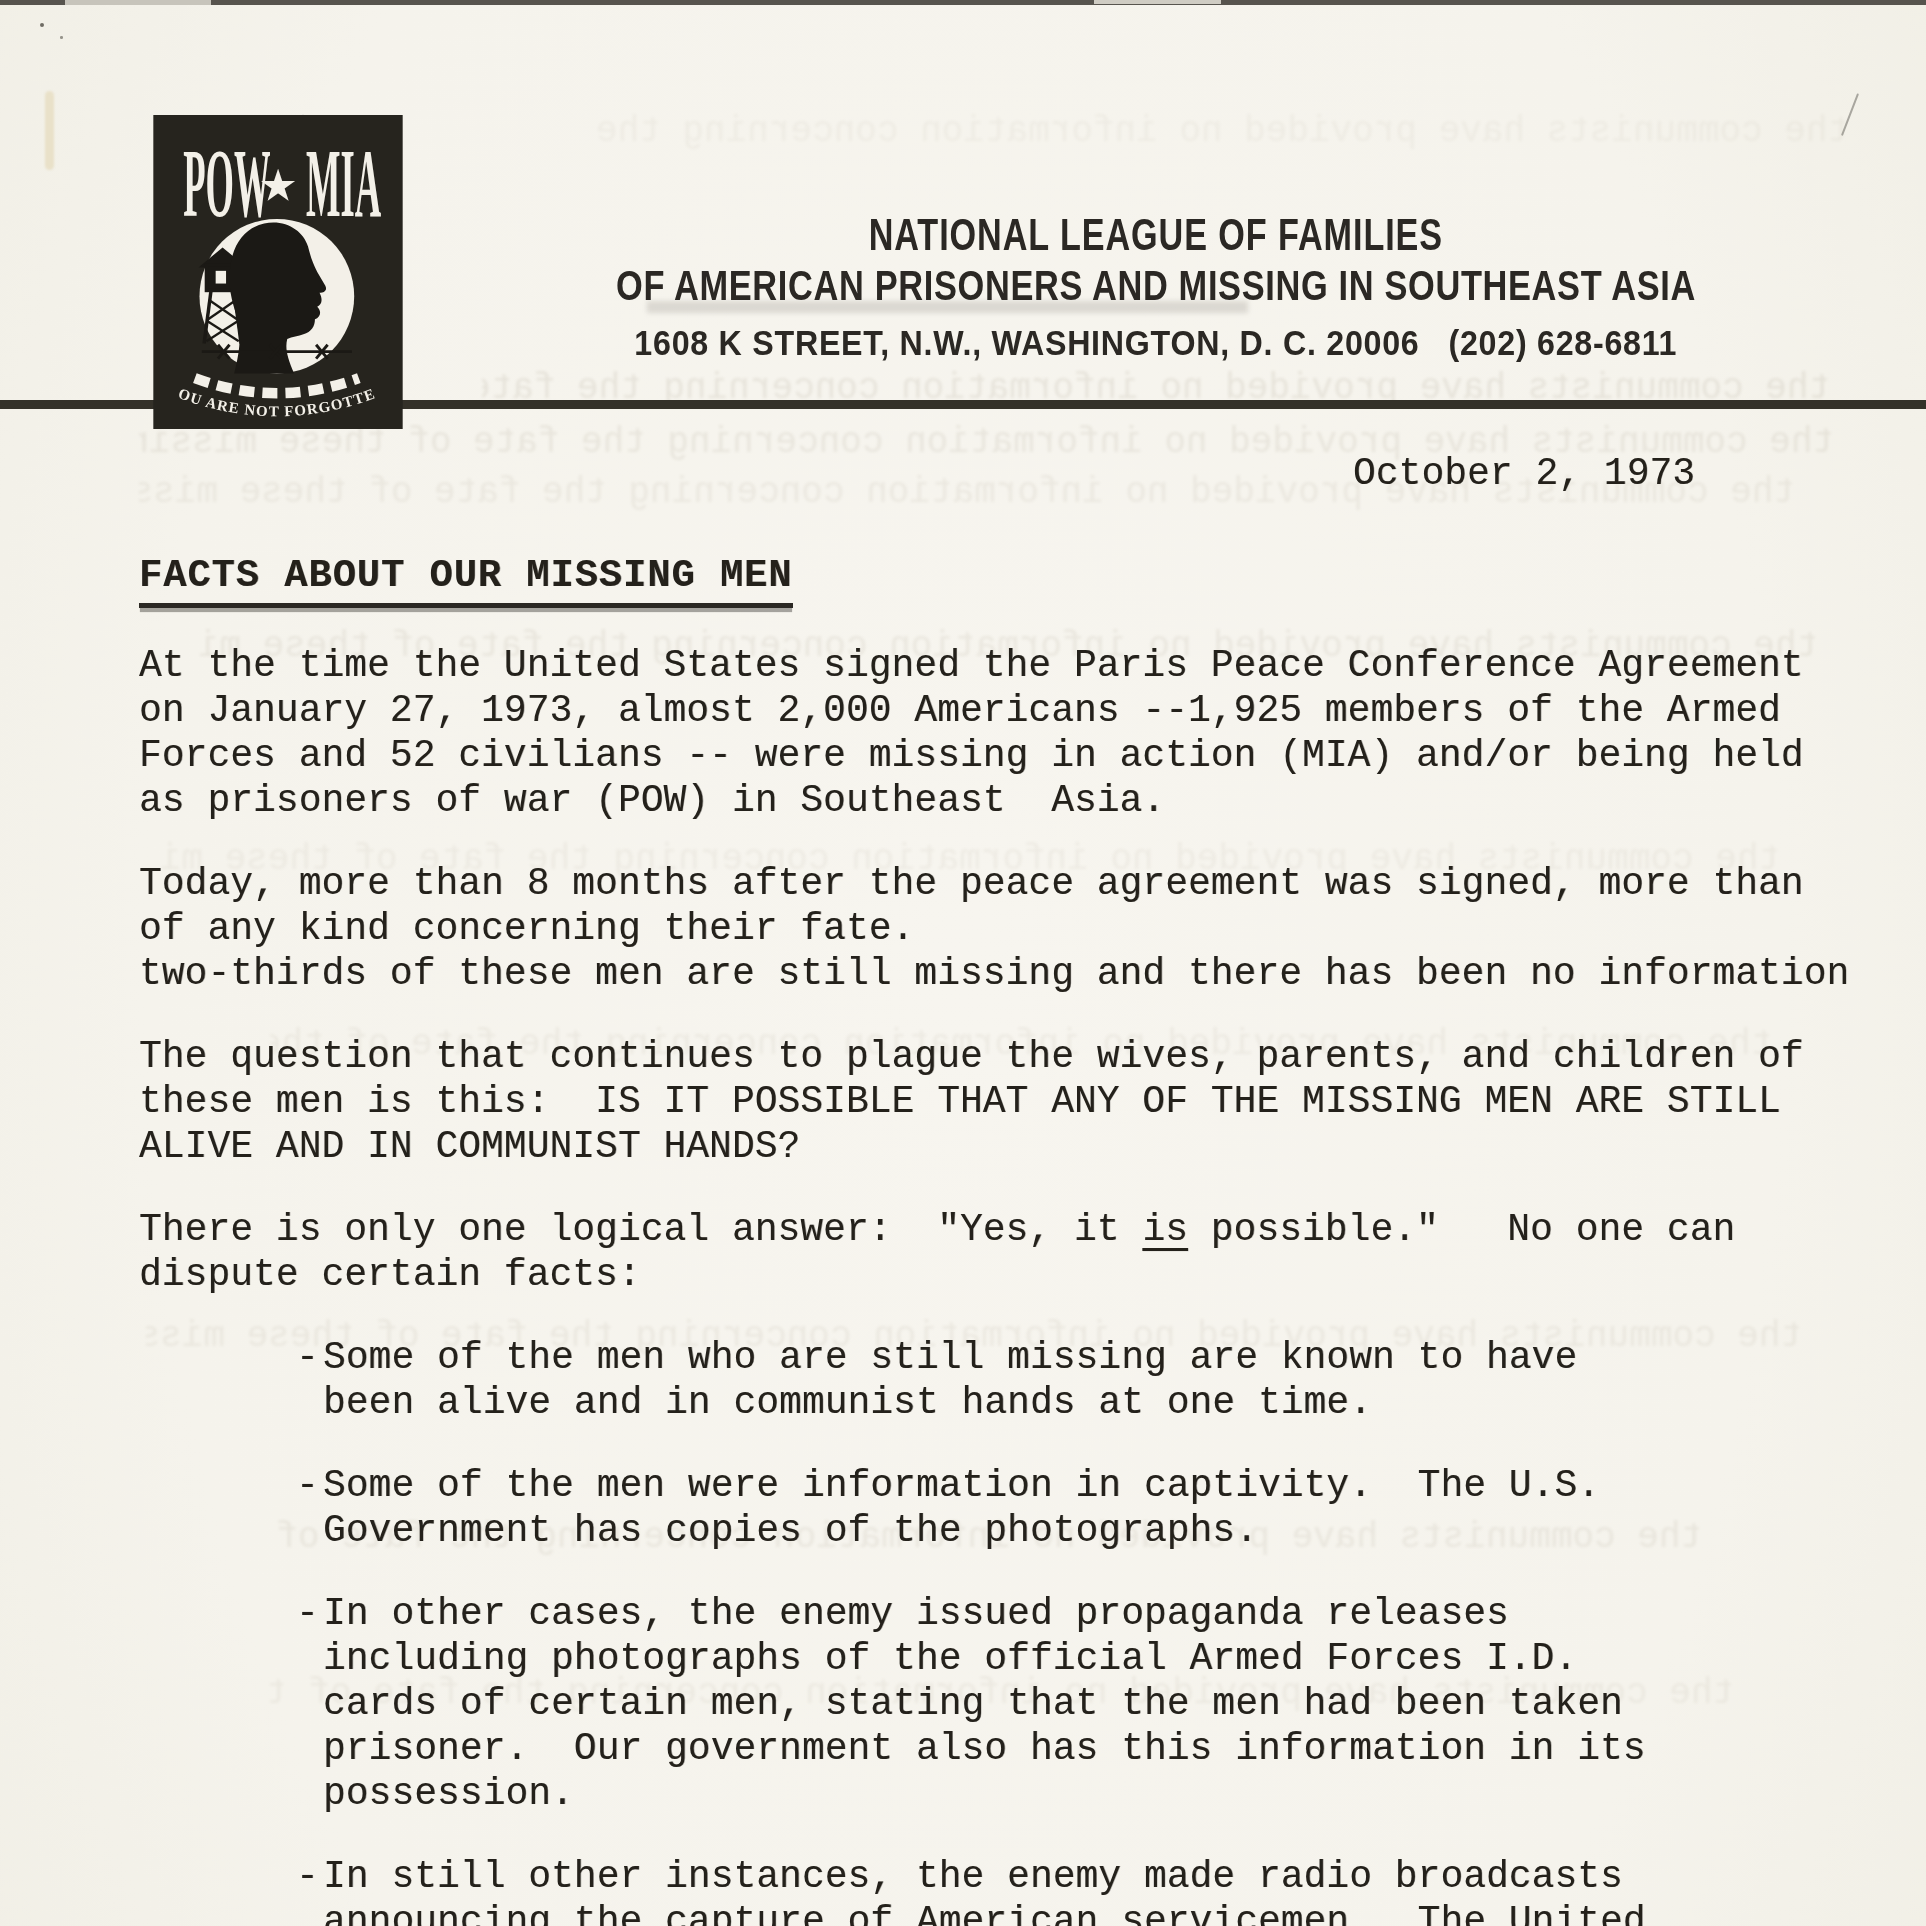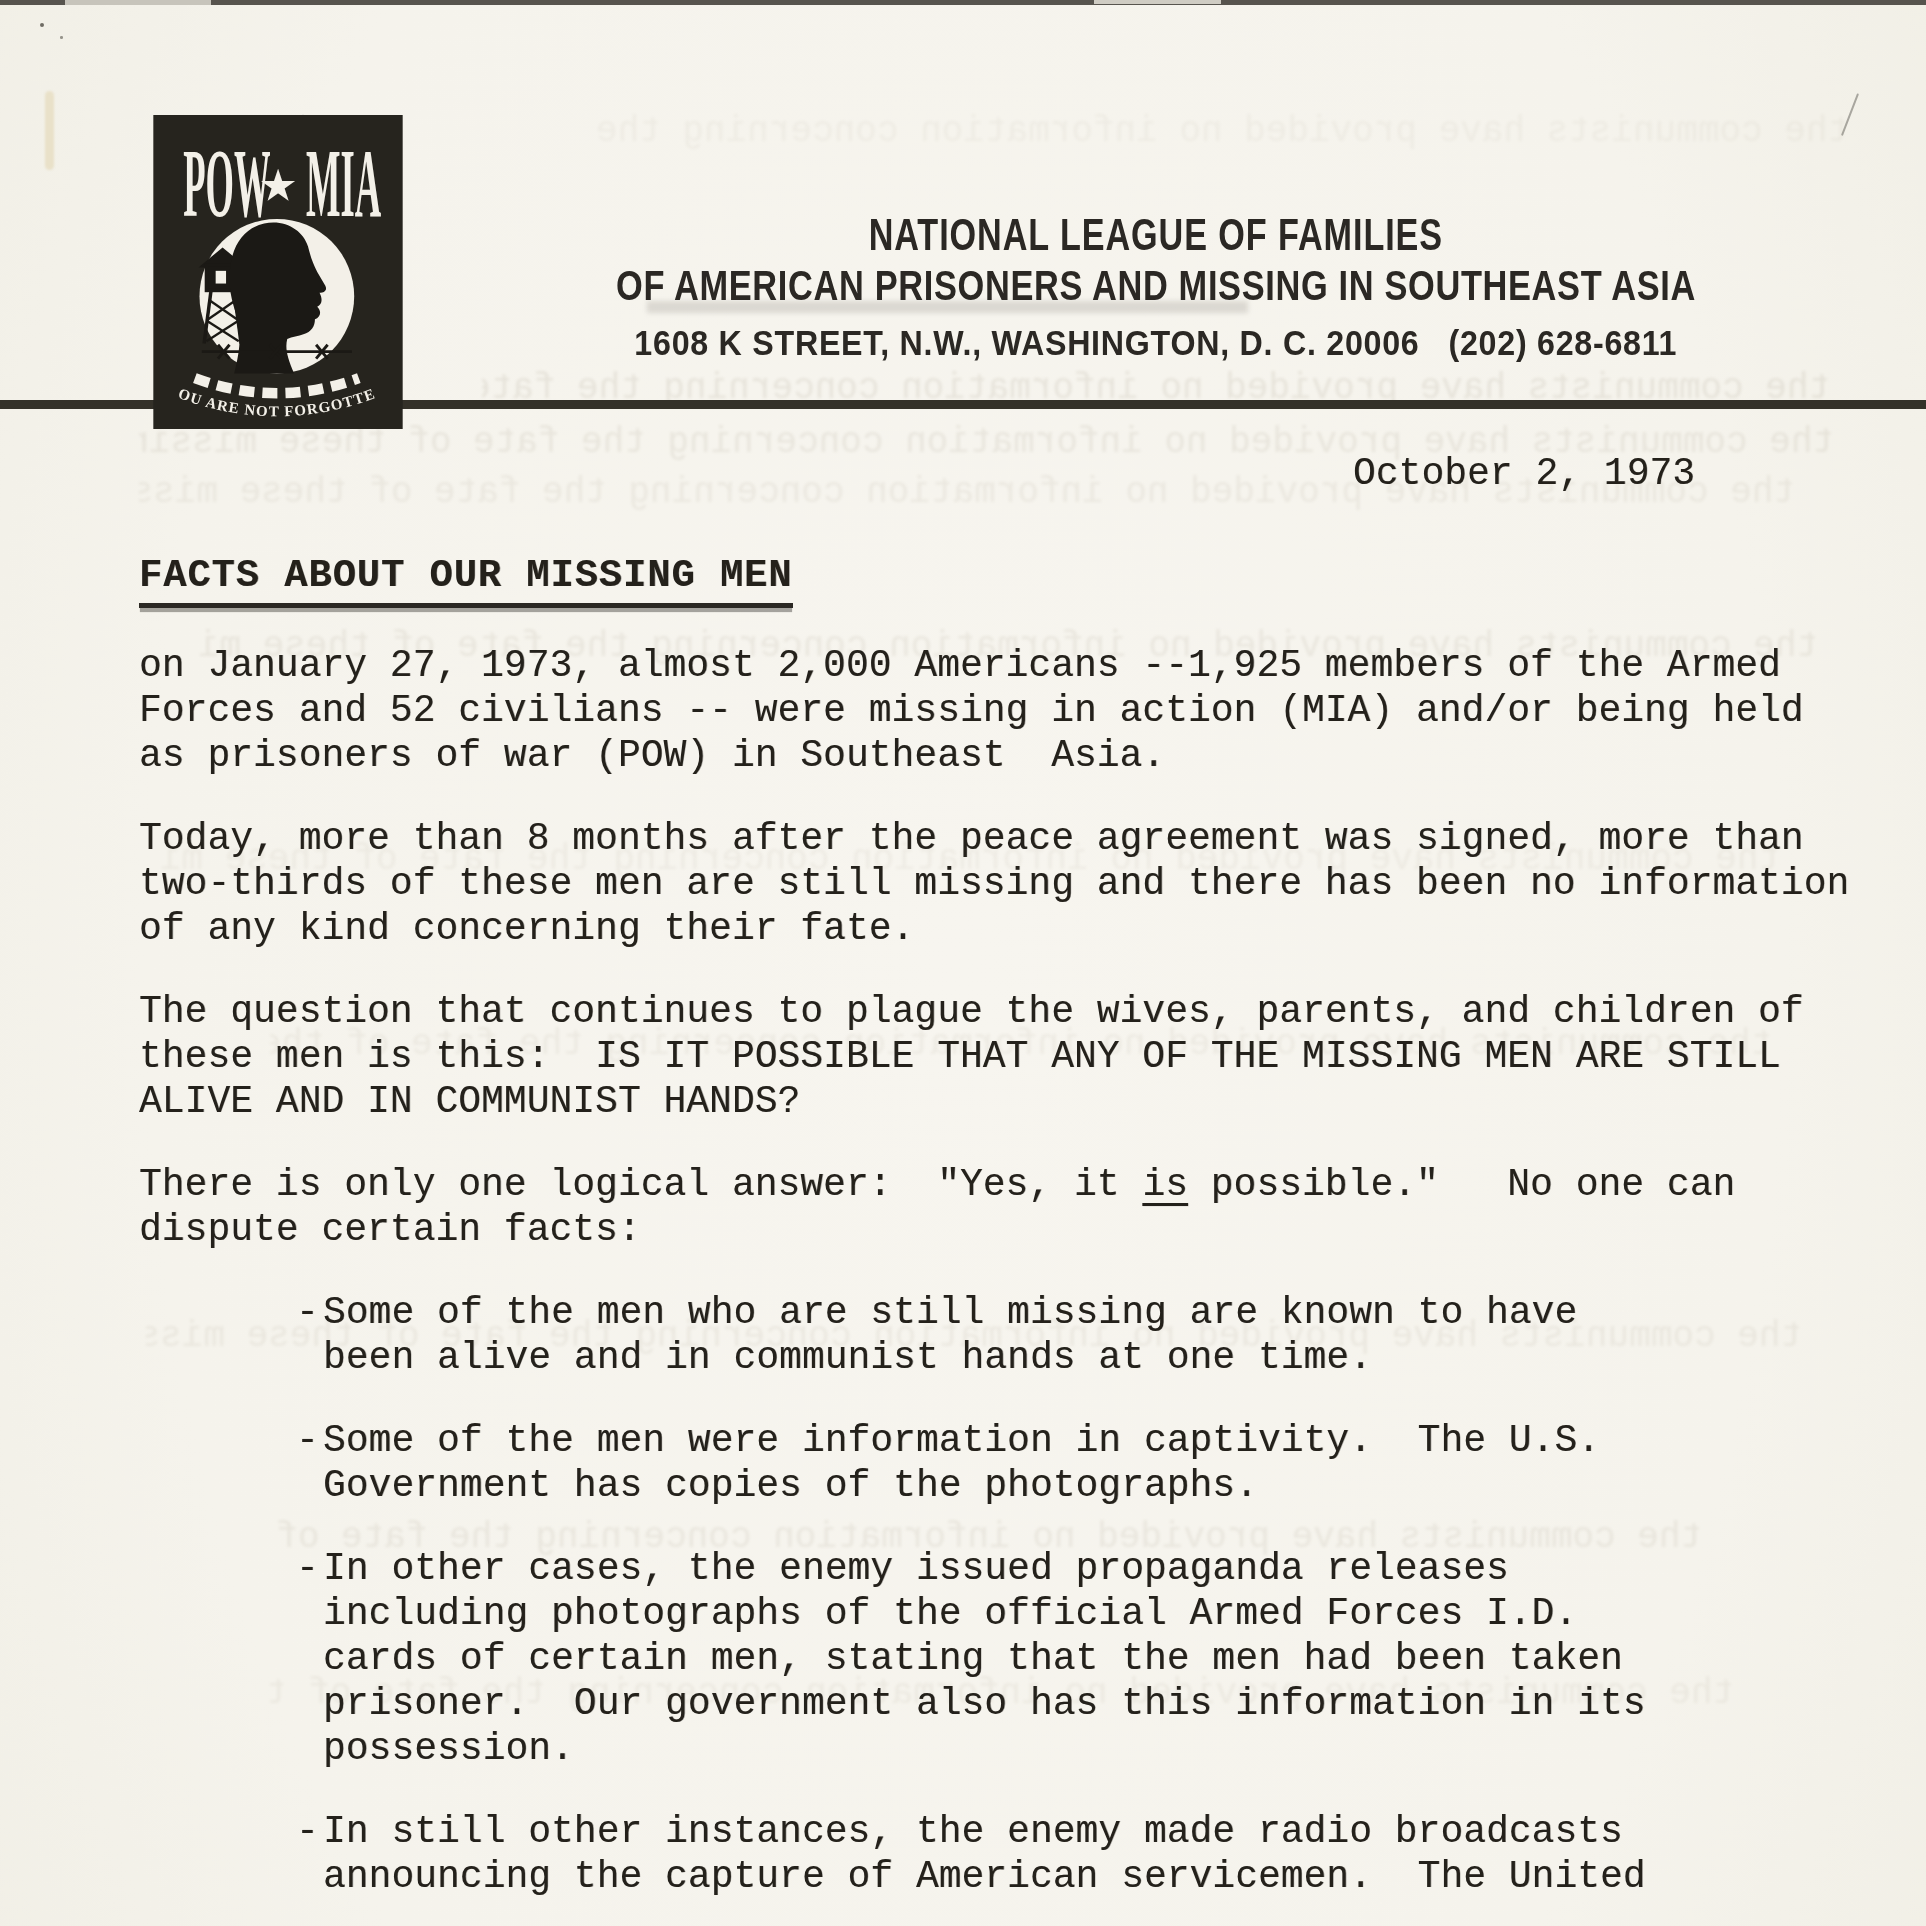--- a/index.html
+++ b/index.html
@@ -152,29 +152,30 @@
 
   <div class="date typed">October 2, 1973</div>
 
   <div class="title-row typed">
     <span class="title">FACTS ABOUT OUR MISSING MEN</span>
   </div>
 
   <section class="body typed">
 
     <div class="para">
+      <div class="ln">At the time the United States signed the Paris Peace Conference Agreement</div>
       <div class="ln">on January 27, 1973, almost 2,000 Americans --1,925 members of the Armed</div>
       <div class="ln">Forces and 52 civilians -- were missing in action (MIA) and/or being held</div>
       <div class="ln">as prisoners of war (POW) in Southeast  Asia.</div>
     </div>
 
     <div class="para">
       <div class="ln">Today, more than 8 months after the peace agreement was signed, more than</div>
+      <div class="ln">of any kind concerning their fate.</div>
       <div class="ln">two-thirds of these men are still missing and there has been no information</div>
-      <div class="ln">of any kind concerning their fate.</div>
     </div>
 
     <div class="para">
       <div class="ln">The question that continues to plague the wives, parents, and children of</div>
       <div class="ln">these men is this:  IS IT POSSIBLE THAT ANY OF THE MISSING MEN ARE STILL</div>
       <div class="ln">ALIVE AND IN COMMUNIST HANDS?</div>
     </div>
 
     <div class="para">
       <div class="ln"><span>There is only one logical answer:  "Yes, it </span><span class="u">is</span><span> possible."   No one can</span></div>

